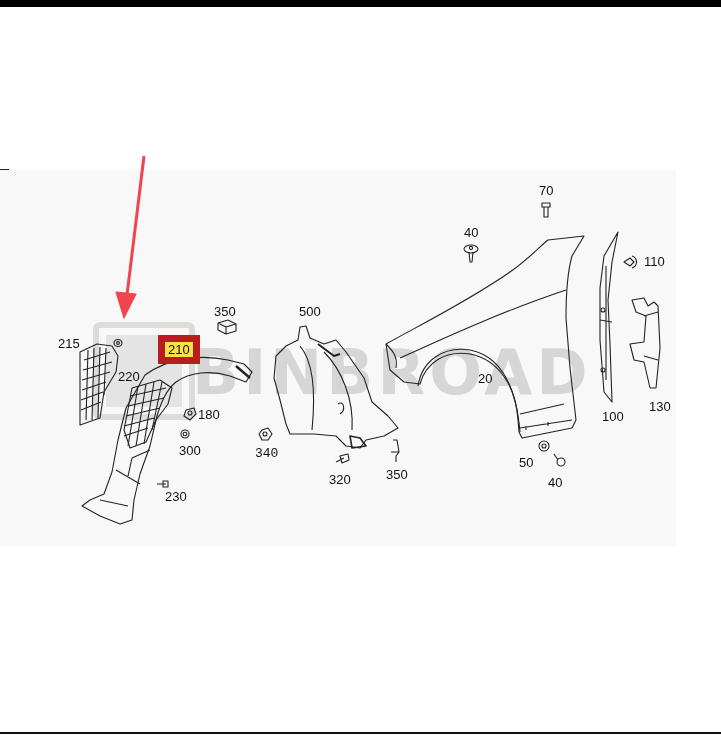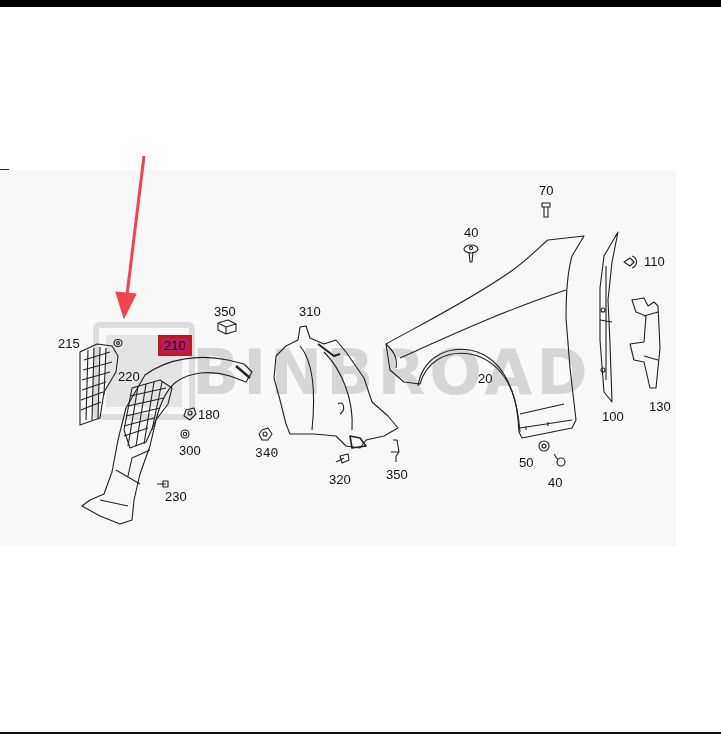--- a/index.html
+++ b/index.html
@@ -2,21 +2,21 @@
 <html><head>
 <meta charset="utf-8">
 <style>
   html, body { margin: 0; padding: 0; background: #ffffff; }
   body { width: 721px; height: 735px; position: relative; overflow: hidden; font-family: "Liberation Sans", sans-serif; }
   .top-bar { position: absolute; left: 0; top: 0; width: 721px; height: 7px; background: #000; }
   .bottom-line { position: absolute; left: 0; top: 732px; width: 721px; height: 2px; background: #111; }
   .left-tick { position: absolute; left: 0; top: 169px; width: 9px; height: 1px; background: #222; }
   .panel { position: absolute; left: 0; top: 170px; width: 676px; height: 376px; background: #f8f8f8; }
   .label { position: absolute; font-size: 13px; color: #111; line-height: 1; letter-spacing: 0px; }
-  .label.hl { border: 3px solid #b91c1c; background: #be185d; padding: 1px 3px; font-size: 13px; }
+  .label.hl { border: 7px solid #b91c1c; background: #fde047; padding: 1px 3px; font-size: 13px; }
   svg.art { position: absolute; left: 0; top: 0; }
   .wm { position: absolute; font-family: "DejaVu Sans", sans-serif; font-weight: bold; font-size: 62px; color: #d6d6d6; letter-spacing: 4px; top: 336px; left: 192px; }
 </style>
 </head>
 <body>
 
 <div class="top-bar"></div>
 <div class="left-tick"></div>
 <div class="panel"></div>
 
@@ -139,21 +139,21 @@
   </g>
 </svg>
 
 <div class="label" style="left:118px;top:322px;margin-top:48px;">220</div>
 <div class="label" style="left:58px;top:337px;">215</div>
 <div class="label hl" style="left:158px;top:335px;">210</div>
 <div class="label" style="left:214px;top:305px;">350</div>
 <div class="label" style="left:198px;top:408px;">180</div>
 <div class="label" style="left:179px;top:444px;">300</div>
 <div class="label" style="left:165px;top:490px;">230</div>
-<div class="label" style="left:299px;top:305px;">310</div>
+<div class="label" style="left:299px;top:305px;">500</div>
 <div class="label" style="left:255px;top:447px;font-family:Liberation Mono, monospace;">340</div>
 <div class="label" style="left:329px;top:473px;">320</div>
 <div class="label" style="left:386px;top:468px;">350</div>
 <div class="label" style="left:464px;top:226px;">40</div>
 <div class="label" style="left:539px;top:184px;">70</div>
 <div class="label" style="left:478px;top:372px;">20</div>
 <div class="label" style="left:644px;top:255px;">110</div>
 <div class="label" style="left:602px;top:410px;">100</div>
 <div class="label" style="left:649px;top:400px;">130</div>
 <div class="label" style="left:519px;top:456px;">50</div>

